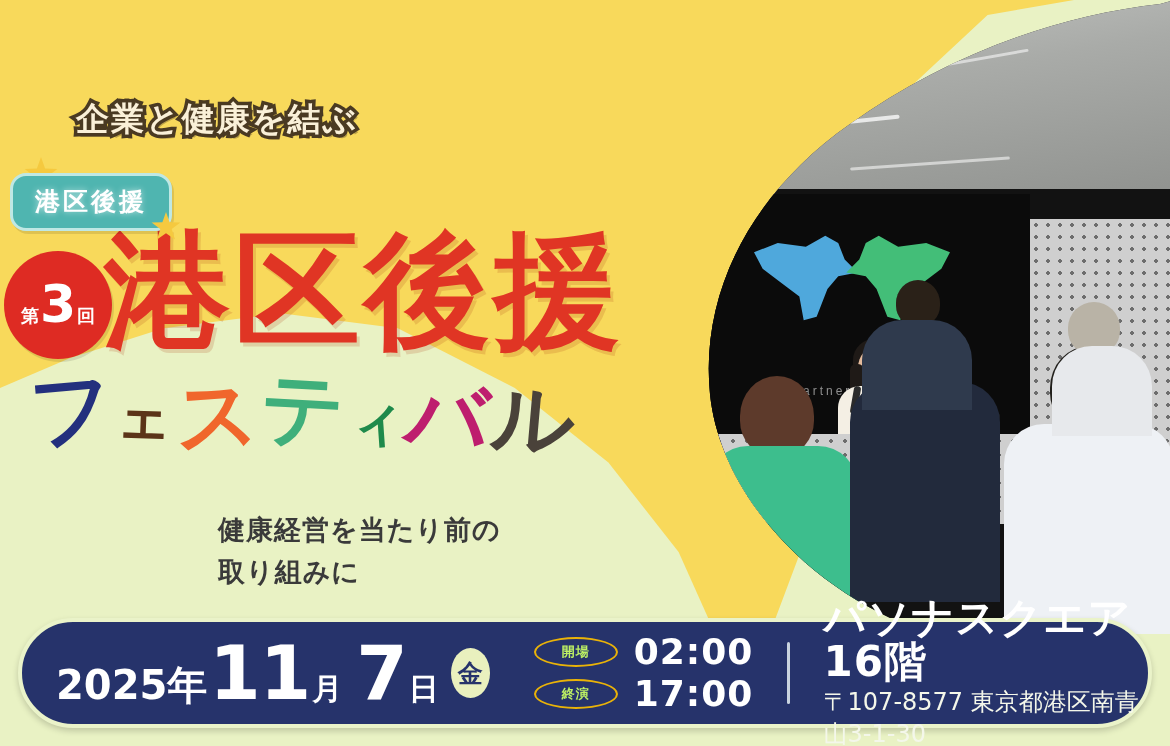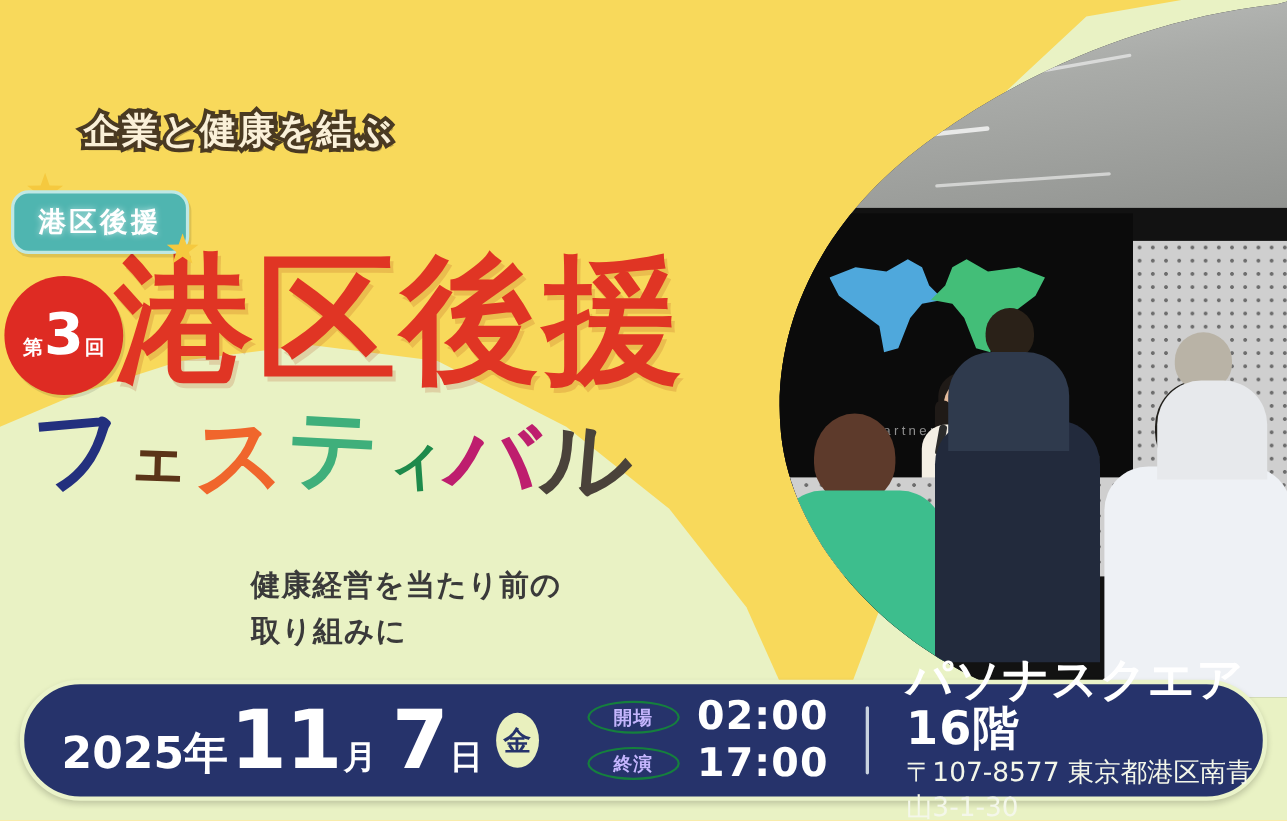--- a/index.html
+++ b/index.html
@@ -278,23 +278,23 @@
   .ts1 { color: #5B3418; font-size: 56px; transform: rotate(2deg) translateY(18px); }
   .ts2 { color: #F0662C; transform: rotate(-3deg) translateY(2px); }
   .ts3 { color: #3FAF7B; transform: rotate(3deg) translateY(-4px); }
   .ts4 { color: #1E8A4B; font-size: 56px; transform: rotate(-4deg) translateY(22px); }
   .ts5 { color: #BE1E6E; transform: rotate(4deg) translateY(4px); }
   .ts7 { color: #4A423A; transform: rotate(5deg) translateY(6px); }
 
   
   .catch {
     position: absolute;
-    left: 228px; top: 512px;
+    left: 218px; top: 512px;
     z-index: 6;
-    font-family: Liberation Serif, serif;
+    font-family: Liberation Mono, monospace;
     font-weight: bold;
     font-size: 27px;
     line-height: 1.55;
     color: #3A3A3A;
     letter-spacing: 1px;
   }
 
   
   .info-pill {
     position: absolute;
@@ -338,27 +338,27 @@
 
   .time-block {
     margin-left: 44px;
     display: flex;
     flex-direction: column;
     gap: 6px;
   }
   .time-row { display: flex; align-items: center; gap: 16px; }
   .time-label {
     width: 84px; height: 30px;
-    border: 2px solid #15803d;
+    border: 2px solid #eab308;
     border-radius: 50%;
     display: flex; align-items: center; justify-content: center;
     font-family: "DejaVu Sans", sans-serif;
     font-weight: bold;
-    font-size: 17px;
-    color: #c4b5fd;
+    font-size: 13px;
+    color: #bef264;
     letter-spacing: 1px;
   }
   .time-value {
     font-family: "DejaVu Sans", sans-serif;
     font-weight: bold;
     font-size: 36px;
     letter-spacing: 1px;
     line-height: 1;
   }
 

